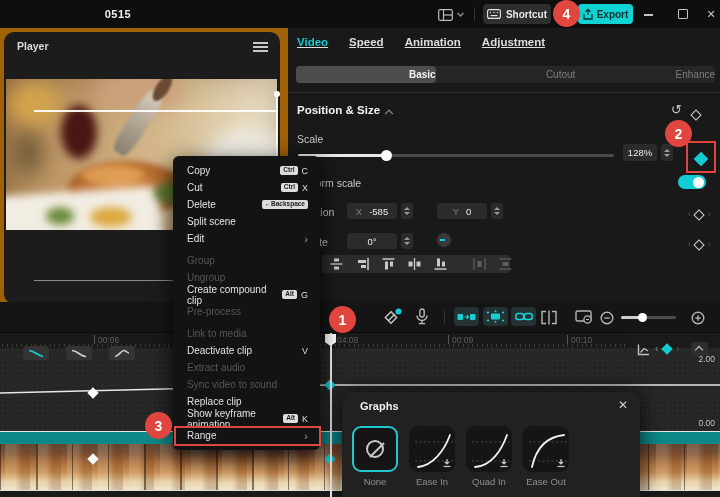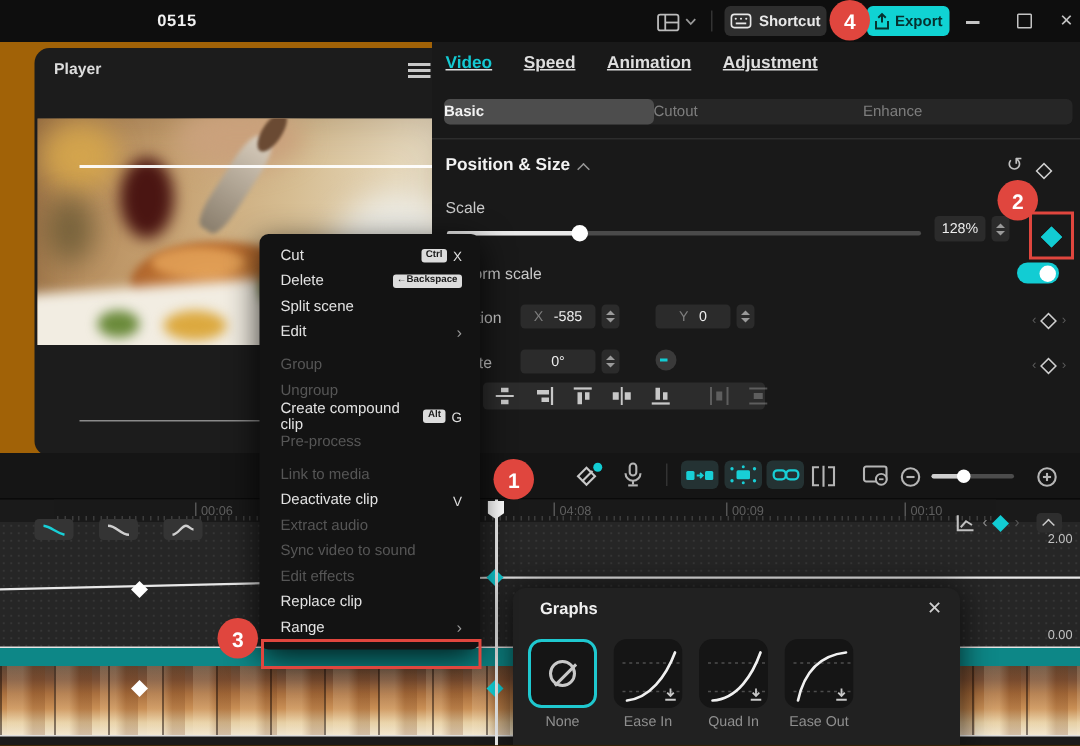--- a/index.html
+++ b/index.html
@@ -12,21 +12,21 @@
   .app-title { position:absolute; left:88px; top:8px; width:60px; text-align:center; color:#f0f0f0; font-size:11px; font-weight:bold; letter-spacing:.5px; }
   .layout-btn { position:absolute; left:438px; top:6px; width:34px; height:17px; display:flex; align-items:center; gap:4px; color:#bbb; }
   .tb-sep { position:absolute; left:474px; top:7px; width:1px; height:14px; background:#333; }
   .shortcut-btn { position:absolute; left:483px; top:4px; width:68px; height:20px; background:#2e2e2e; border-radius:4px; display:flex; align-items:center; justify-content:center; gap:5px; color:#e8e8e8; font-size:10px; font-weight:bold; }
   .export-btn { position:absolute; left:578px; top:4px; width:55px; height:20px; background:#10d3d3; border-radius:4px; display:flex; align-items:center; justify-content:center; gap:4px; color:#06312f; font-size:10px; font-weight:bold; }
   .win-btn { position:absolute; top:6px; width:16px; height:16px; color:#c4c4c4; font-size:11px; line-height:16px; text-align:center; }
   .win-min::after { content:""; display:block; width:9px; height:1.5px; background:#c4c4c4; margin:8px auto 0; }
   .win-max::after { content:""; display:block; width:8px; height:8px; border:1.3px solid #c4c4c4; margin:3px auto 0; border-radius:1px; }
 
   
-  .player { position:absolute; left:23px; top:32px; width:276px; height:272px; background:#1c1c1c; border-radius:10px; }
+  .player { position:absolute; left:4px; top:32px; width:276px; height:272px; background:#1c1c1c; border-radius:10px; }
   .player-head { position:absolute; left:13px; top:8px; color:#dcdcdc; font-size:10.5px; font-weight:bold; }
   .burger { position:absolute; right:12px; top:10px; width:15px; height:10px; }
   .burger span { display:block; height:1.5px; background:#c8c8c8; margin-bottom:2.6px; }
   .video { position:absolute; left:2px; top:47px; width:271px; height:151px; overflow:hidden; background:linear-gradient(100deg,#a87d4e 0%,#c49e6e 30%,#d6bd92 60%,#e8dcc2 88%); box-shadow:inset 0 0 30px rgba(60,30,10,.25); }
   .blob { position:absolute; border-radius:50%; }
   .bbox-h { position:absolute; left:30px; top:78px; width:244px; height:1.5px; background:rgba(255,255,255,.92); }
   .bbox-v { position:absolute; left:272px; top:62px; width:1.5px; height:187px; background:rgba(255,255,255,.92); }
   .bbox-dot { position:absolute; left:269.5px; top:59px; width:6px; height:6px; border-radius:50%; background:#fff; }
   .bbox-b { position:absolute; left:30px; top:248px; width:244px; height:1px; background:#8a8a8a; }
   .timec { position:absolute; left:13px; top:281px; font-size:9.5px; letter-spacing:-.2px; }
@@ -34,21 +34,21 @@
   .frame-ic { position:absolute; left:122px; top:281px; display:flex; gap:3px; }
   .frame-ic b { width:5px; height:11px; background:linear-gradient(#9a9a9a 20%,#777 21%,#9a9a9a 40%,#777 41%,#9a9a9a 60%,#777 61%,#9a9a9a); border-radius:1px; }
   .play-btn { position:absolute; left:146px; top:279px; width:0; height:0; border-left:10px solid #ececec; border-top:6.5px solid transparent; border-bottom:6.5px solid transparent; }
 
   
   .inspector { position:absolute; left:288px; top:28px; width:432px; height:274px; background:#191919; }
   .tabs { position:absolute; left:9px; top:8px; display:flex; gap:21px; }
   .tab { font-size:11.5px; font-weight:bold; color:#dedede;text-decoration:underline; }
   .tab.active em { color:#14c9d2; }
   .subtabs { position:absolute; left:8px; top:38px; width:419px; height:17px; background:#262626; border-radius:4px; display:flex; }
-  .seg { flex:1; text-align:left; font-size:10px; color:#7e7e7e; line-height:17px; border-radius:4px; }
+  .seg { flex:1; text-align:right; font-size:10px; color:#7e7e7e; line-height:17px; border-radius:4px; }
   .seg.active { background:#4d4d4d; color:#f2f2f2; font-weight:bold; }
   .divider { position:absolute; left:0; top:64px; width:432px; height:1px; background:#2d2d2d; }
   .sec-head { position:absolute; left:9px; top:76px; color:#f2f2f2; font-size:11.5px; font-weight:bold; }
   .caret-up { display:inline-block; width:6px; height:6px; border-left:1.4px solid #999; border-top:1.4px solid #999; transform:rotate(45deg) translate(2px,2px); margin-left:6px; }
   .reset-ic { position:absolute; left:383px; top:74px; color:#c0c0c0; font-size:13px; }
   .dia { display:inline-block; width:8px; height:8px; border:1.2px solid #cfcfcf; transform:rotate(45deg); background:transparent; }
   .dia.fill { background:#12ccd3; border-color:#12ccd3; }
   .kf-head { position:absolute; left:404px; top:77px; }
   .row-label { position:absolute; left:9px; color:#c9c9c9; font-size:10.5px; }
   .slider-track { position:absolute; left:10px; top:126px; width:316px; height:3px; background:#4a4a4a; border-radius:2px; }
@@ -67,21 +67,21 @@
   .dial i { position:absolute; left:3px; top:6px; width:5px; height:1.6px; background:#12ccd3; }
   .alignbar { position:absolute; left:34px; top:227px; width:188px; height:18px; background:#2c2c2c; border-radius:3px; display:flex; align-items:center; padding-left:8px; gap:13px; }
   .alignbar svg { display:block; }
   .al-sep { width:1px; height:11px; background:#474747; }
 
   
   .timeline { position:absolute; left:0; top:302px; width:720px; height:195px; background:#1a1a1a; }
   .tl-toolbar { position:absolute; left:0; top:0; width:720px; height:31px; background:#151515; border-bottom:1px solid #0a0a0a; display:flex; align-items:center; }
   .tool { position:absolute; top:6px; }
   .teal-btn { position:absolute; top:5px; width:25px; height:19px; background:#243233; border-radius:4px; display:flex; align-items:center; justify-content:center; }
-  .ruler { position:absolute; left:0; top:31px; width:628px; height:15px; background:#191919; overflow:hidden;margin-left:36px; }
+  .ruler { position:absolute; left:0; top:31px; width:628px; height:15px; background:#191919; overflow:hidden; }
   .tick { position:absolute; bottom:1px; width:1px; height:3px; background:#3c3c3c; }
   .rlabel { position:absolute; top:2px; font-size:8.5px; color:#5f5f5f; display:flex; gap:3px; }
   .rlabel .rtick { width:1px; height:9px; background:#555; display:inline-block; }
   .graph-area { position:absolute; left:0; top:46px; width:720px; height:83px; background:#262626; background-image:radial-gradient(circle,#363636 0.8px,transparent 0.9px); background-size:5px 5px; }
   .curve-btn { position:absolute; top:44px; width:26px; height:14px; background:#343434; border-radius:3px; display:flex; align-items:center; justify-content:center; }
   .gval { position:absolute; right:5px; font-size:8.5px; color:#c2c2c2; }
   .collapse-btn { position:absolute; left:691px; top:40px; width:17px; height:13px; background:#2e2e2e; border-radius:3px; }
   .collapse-btn::after { content:""; position:absolute; left:5px; top:5px; width:5px; height:5px; border-left:1.5px solid #ccc; border-top:1.5px solid #ccc; transform:rotate(45deg); }
   .kfnav { position:absolute; left:655px; top:41px; display:flex; align-items:center; gap:5px; }
   .kfnav .arr { color:#8a8a8a; font-size:10px; }
@@ -678,20 +678,28 @@
             </svg>
           </div>
           <div class="tile-label">Ease Out</div>
         </div>
       </div>
   </div>
 
   <div class="ctx-menu">
     <div>
 
+    <div class="mi">
+          <span class="mi-label">Copy</span>
+          <span class="mi-right">
+            <span class="kbd-badge">Ctrl</span>
+            <span class="mi-key">C</span>
+
+          </span>
+        </div>
         <div class="mi">
           <span class="mi-label">Cut</span>
           <span class="mi-right">
             <span class="kbd-badge">Ctrl</span>
             <span class="mi-key">X</span>
 
           </span>
         </div>
         <div class="mi">
           <span class="mi-label">Delete</span>
@@ -772,34 +780,34 @@
           </span>
         </div>
         <div class="mi disabled">
           <span class="mi-label">Sync video to sound</span>
           <span class="mi-right">
             
             
             
           </span>
         </div>
-        <div class="mi disabled">
-          <span class="mi-label">Edit effects</span>
-          <span class="mi-right">
-            
-            
-            
-          </span>
-        </div>
         <div class="mi">
           <span class="mi-label">Replace clip</span>
           <span class="mi-right">
             
             
             
+          </span>
+        </div>
+        <div class="mi highlighted">
+          <span class="mi-label">Show keyframe animation</span>
+          <span class="mi-right">
+            <span class="kbd-badge">Alt</span>
+            <span class="mi-key">K</span>
+
           </span>
         </div>
         <div class="mi">
           <span class="mi-label">Range</span>
           <span class="mi-right">
 
             <span class="mi-sub">›</span>
           </span>
         </div>
       </div>

